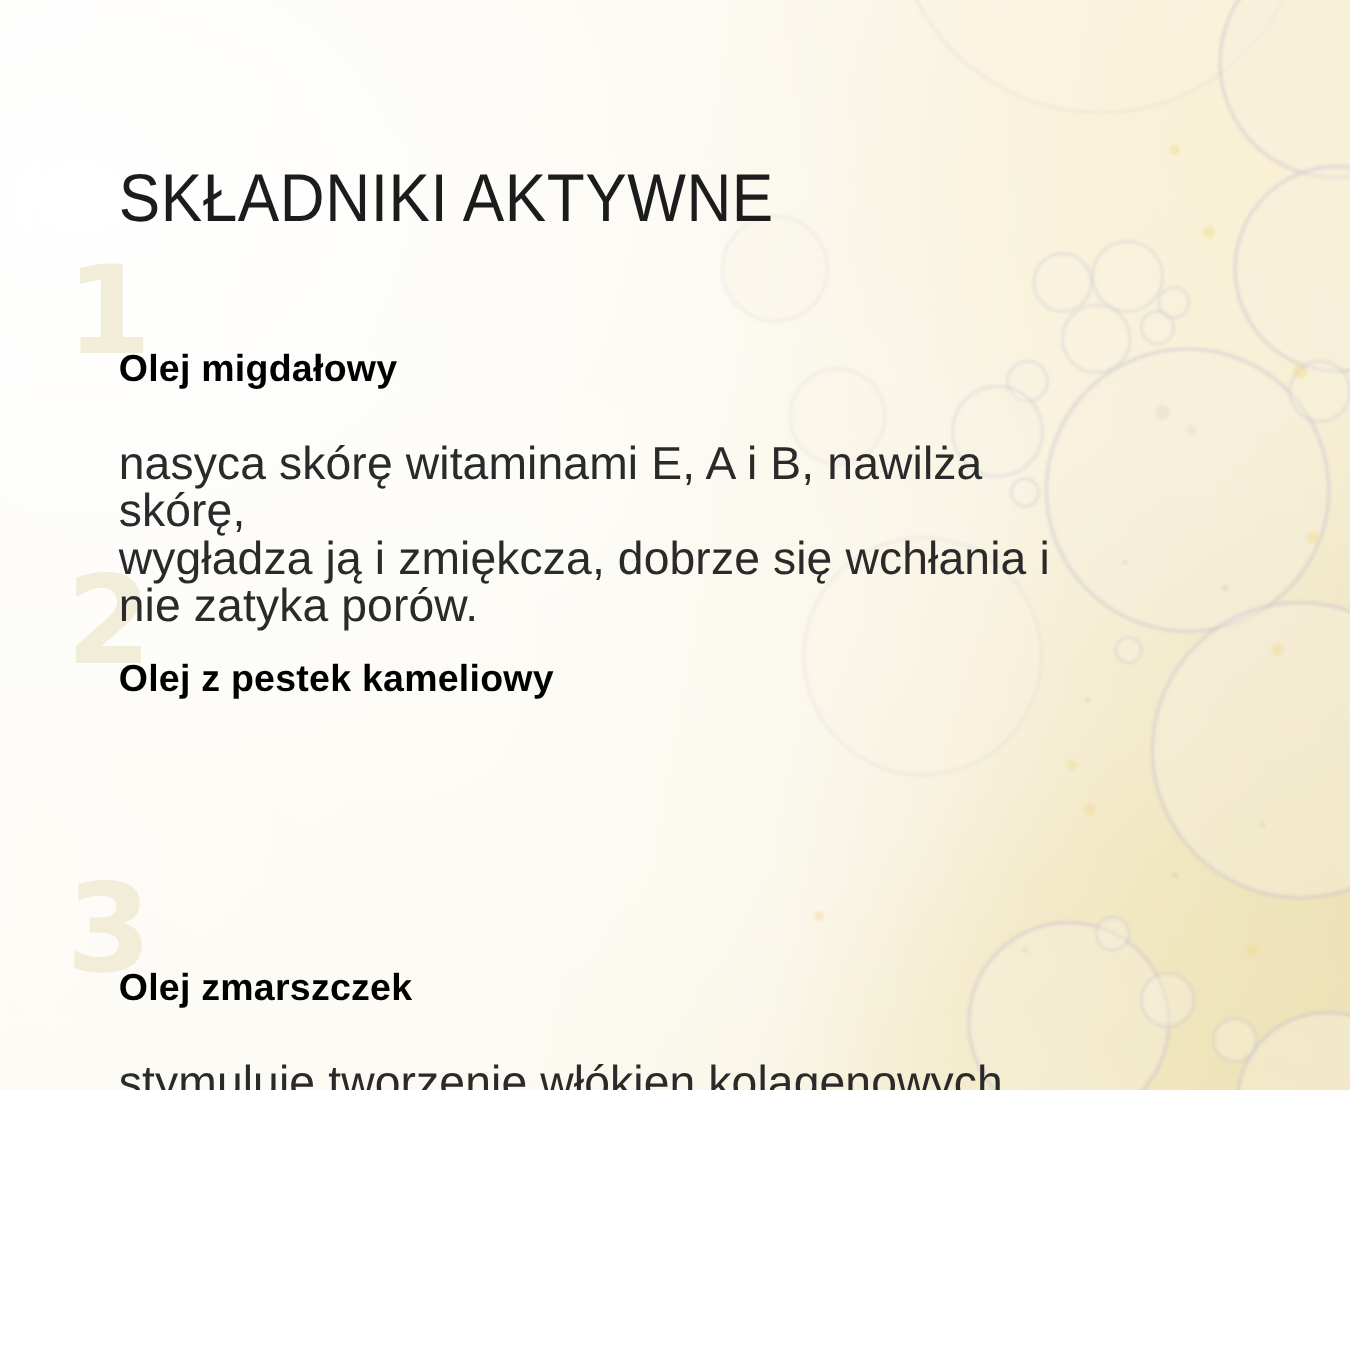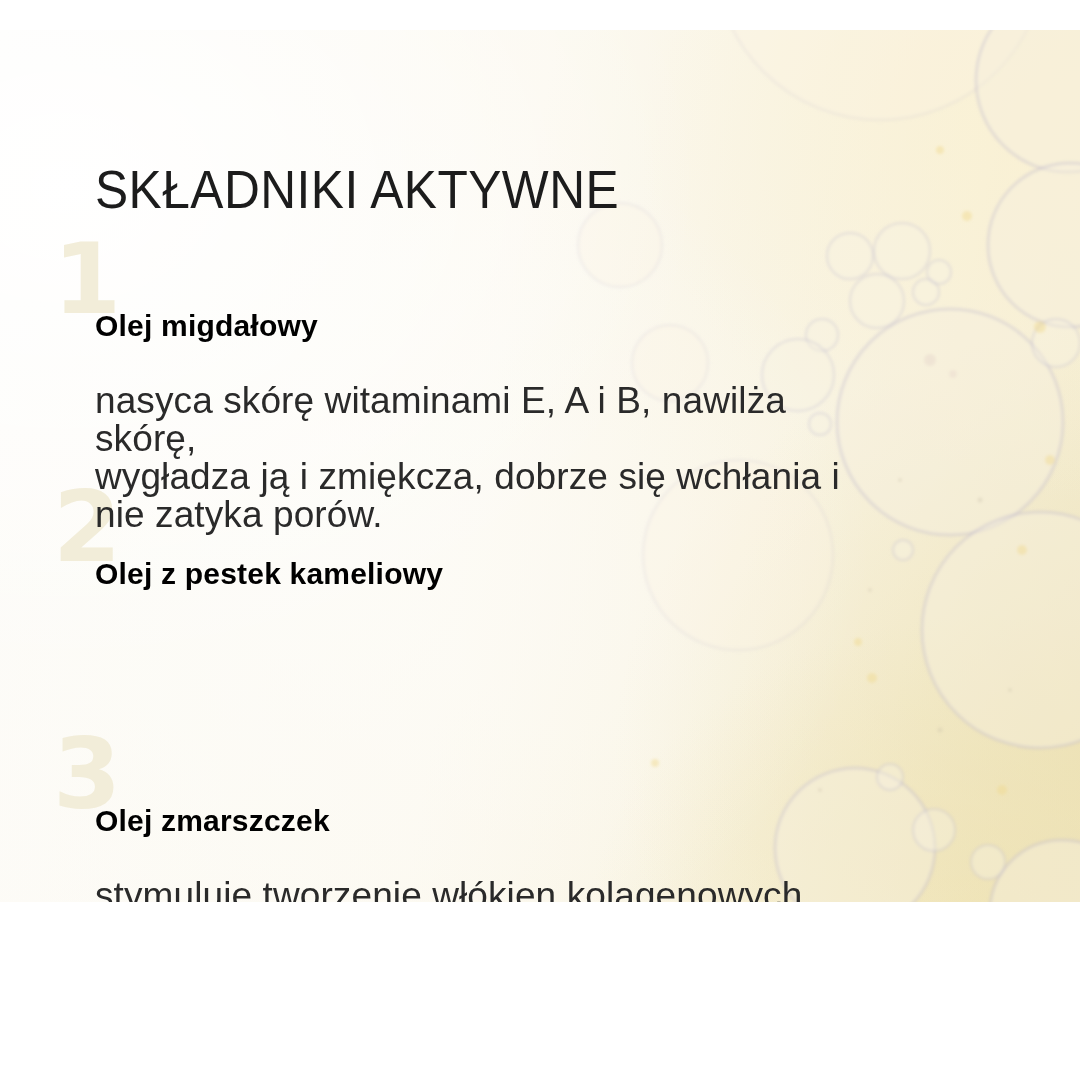--- a/index.html
+++ b/index.html
@@ -3,21 +3,20 @@
 <meta charset="utf-8">
 <style>
   html, body { margin: 0; padding: 0; background: #ffffff; }
   .canvas {
     position: relative;
     width: 1080px;
     height: 872px;
     overflow: hidden;
     font-family: "Liberation Sans", sans-serif;
     color: #262626;
-    margin-top: 30px;
   }
   
   .bg {
     position: absolute;
     inset: 0;
     background-color: #fbf7ea;
     background-image:
       radial-gradient(1100px 850px at 6% 18%, rgba(255,255,255,0.98) 0%, rgba(255,255,255,0) 58%),
       radial-gradient(950px 800px at 28% 60%, rgba(253,252,248,0.85) 0%, rgba(253,252,248,0) 60%),
       radial-gradient(760px 600px at 103% 12%, rgba(250,241,211,0.95) 0%, rgba(250,241,211,0) 62%),

